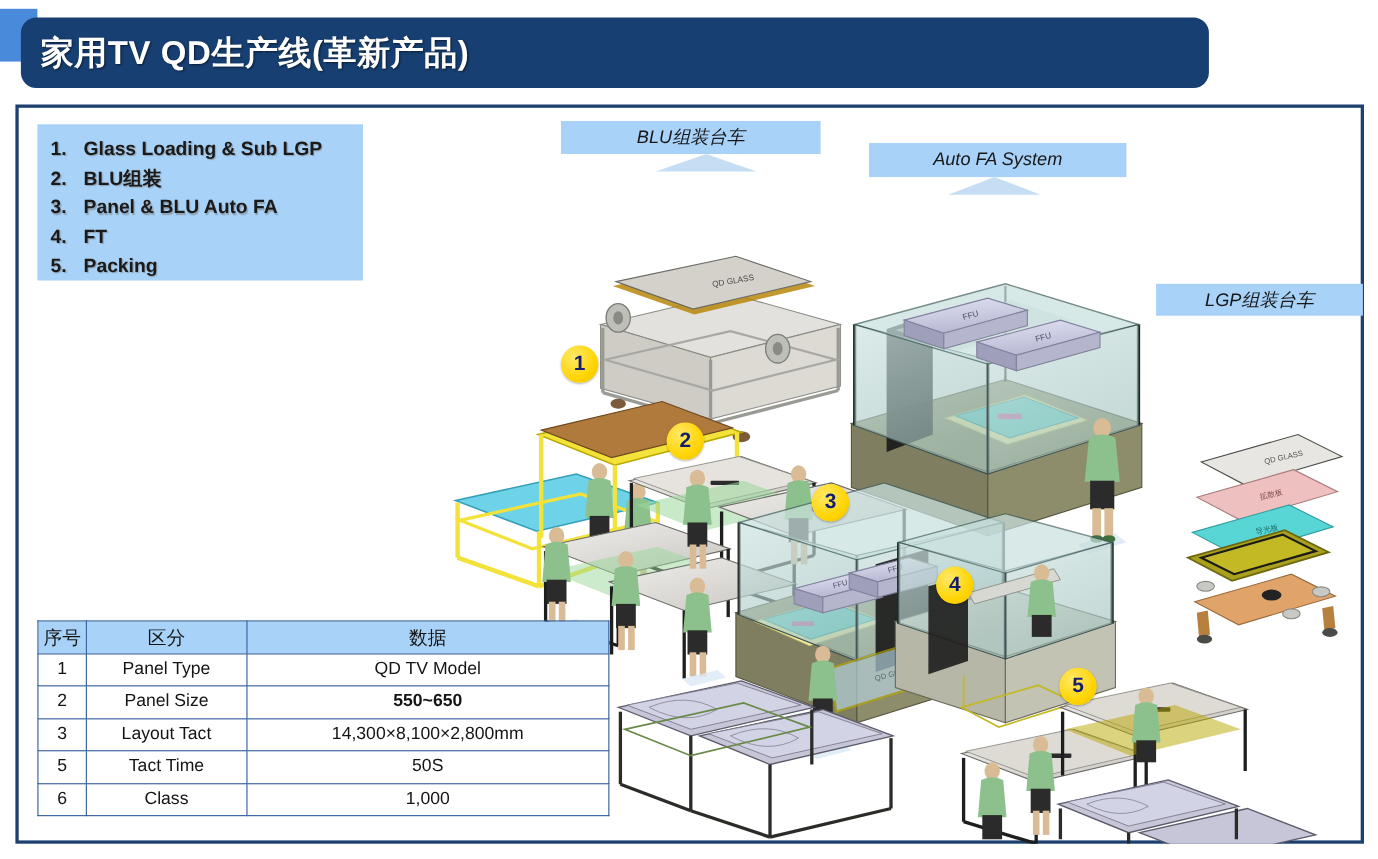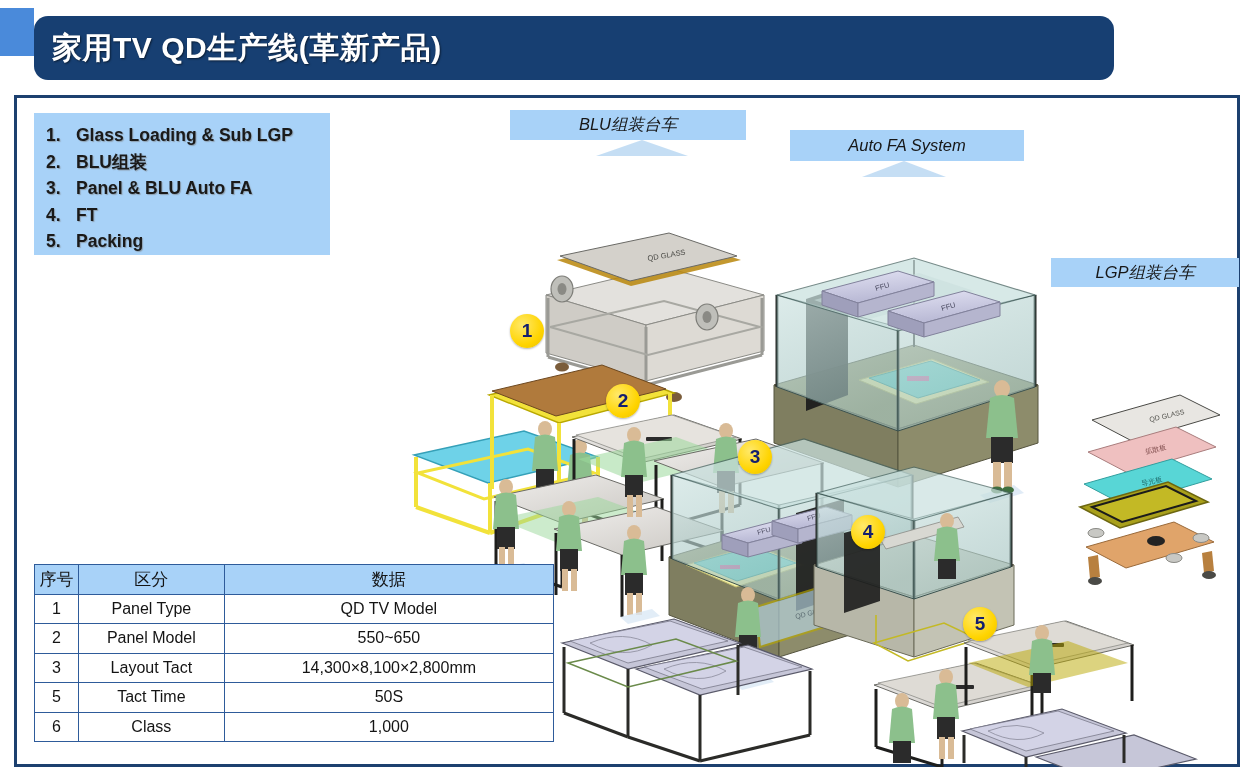--- a/index.html
+++ b/index.html
@@ -10,21 +10,21 @@
     overflow: hidden;
   }
   #slide { position: relative; width: 1253px; height: 781px; background: #fff; }
 
   
   .accent-bar {
     position: absolute; left: 0; top: 8px; width: 34px; height: 48px;
     background: #4a8ada;
   }
   .title-banner {
-    position: absolute; left: 34px; top: 16px; width: 1080px; height: 64px;
+    position: absolute; left: 19px; top: 16px; width: 1080px; height: 64px;
     background: #173f72;
     border-radius: 14px 14px 14px 14px;
     display: flex; align-items: center;
   }
   .title-text {
     color: #ffffff; font-size: 30px; font-weight: bold;
     letter-spacing: 0.5px; padding-left: 18px;
     text-shadow: 1px 1px 2px rgba(0,0,0,.55);
     white-space: nowrap;
   }
@@ -83,21 +83,21 @@
   .spec-table th, .spec-table td {
     border: 1px solid #2e5b9a;
     font-size: 16px; color: #141414; text-align: center;
     height: 29.5px; padding: 0 3px; white-space: nowrap; margin-left: 32px;
   }
   .spec-table thead th { background: #a8d2f8; font-weight: normal; font-size: 17px; }
   .spec-table tbody td { background: #ffffff; }
   .col-no   { width: 44px; }
   .col-div  { width: 146px; }
   .col-data { width: 330px; }
-  .highlight-red { color: #ee1111; font-weight: normal; }
+  .highlight-red { color: #ee1111; font-weight: bold; }
 
   
   .badge {
     position: absolute; width: 34px; height: 34px; border-radius: 50%;
     background: radial-gradient(circle at 36% 32%, #ffe96b 0%, #ffd400 62%, #e8bf00 100%);
     color: #131e6e; font-size: 19px; font-weight: bold;
     display: flex; align-items: center; justify-content: center;
     box-shadow: 0 1px 2px rgba(0,0,0,.30);
     z-index: 40;
   }
@@ -520,21 +520,21 @@
       </tr>
     </thead>
     <tbody id="spec-tbody">
         <tr>
           <td class="col-no">1</td>
           <td class="col-div">Panel Type</td>
           <td class="col-data">QD TV Model</td>
         </tr>
         <tr>
           <td class="col-no">2</td>
-          <td class="col-div">Panel Model</td>
+          <td class="col-div">Panel Size</td>
           <td class="col-data highlight-red">550~650</td>
         </tr>
         <tr>
           <td class="col-no">3</td>
           <td class="col-div">Layout Tact</td>
           <td class="col-data">14,300×8,100×2,800mm</td>
         </tr>
         <tr>
           <td class="col-no">5</td>
           <td class="col-div">Tact Time</td>

